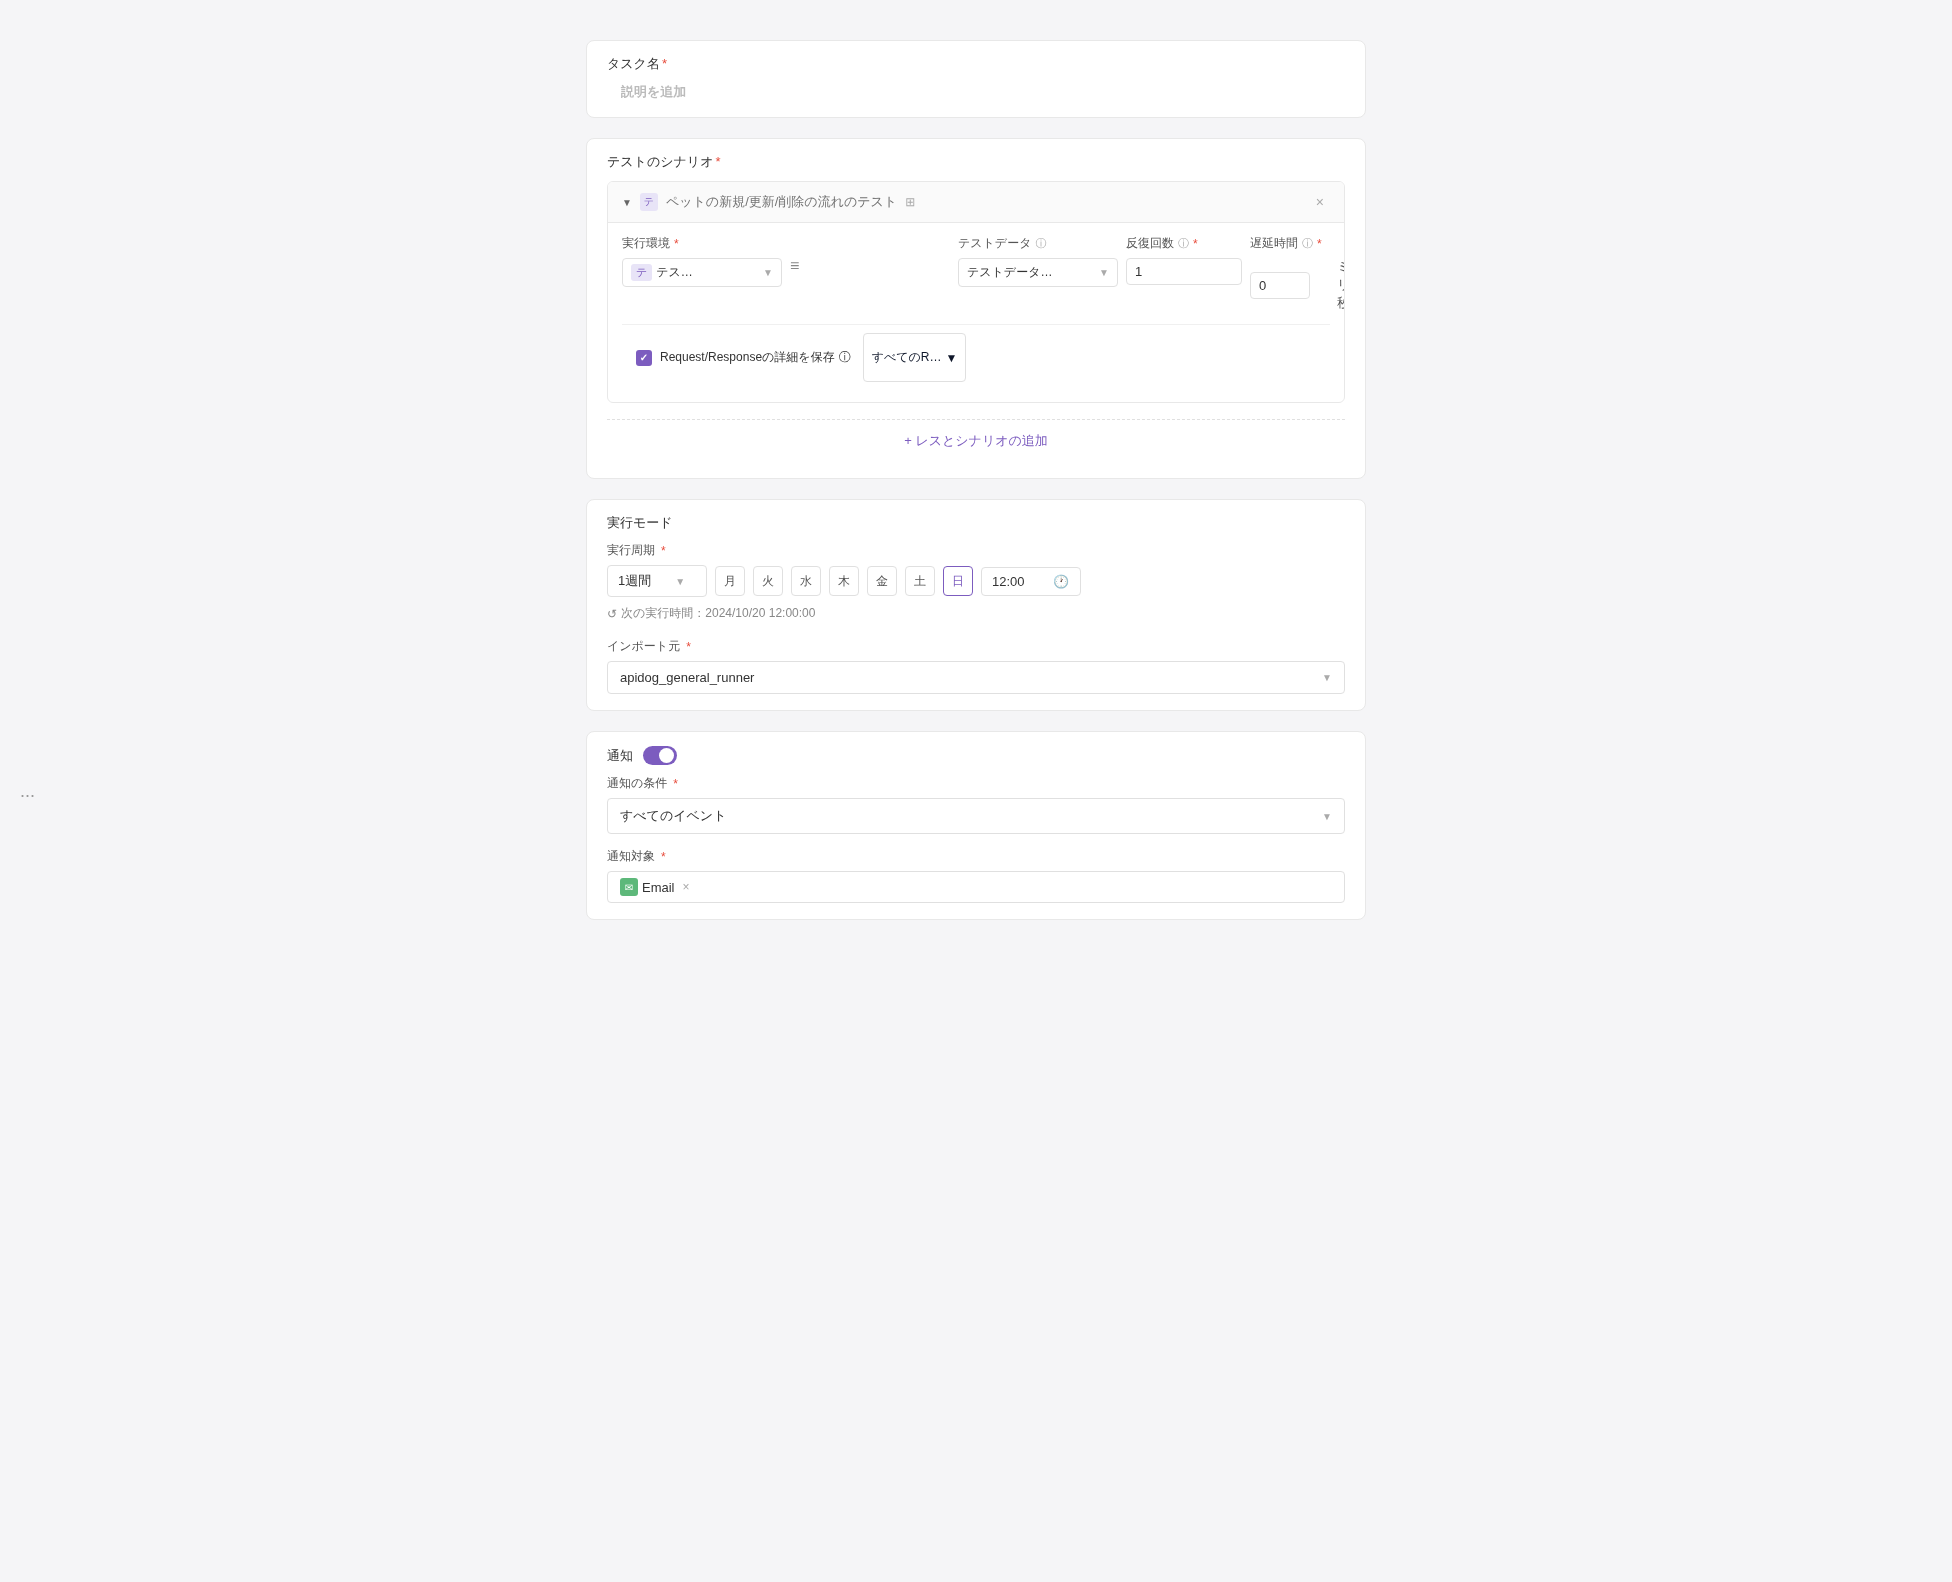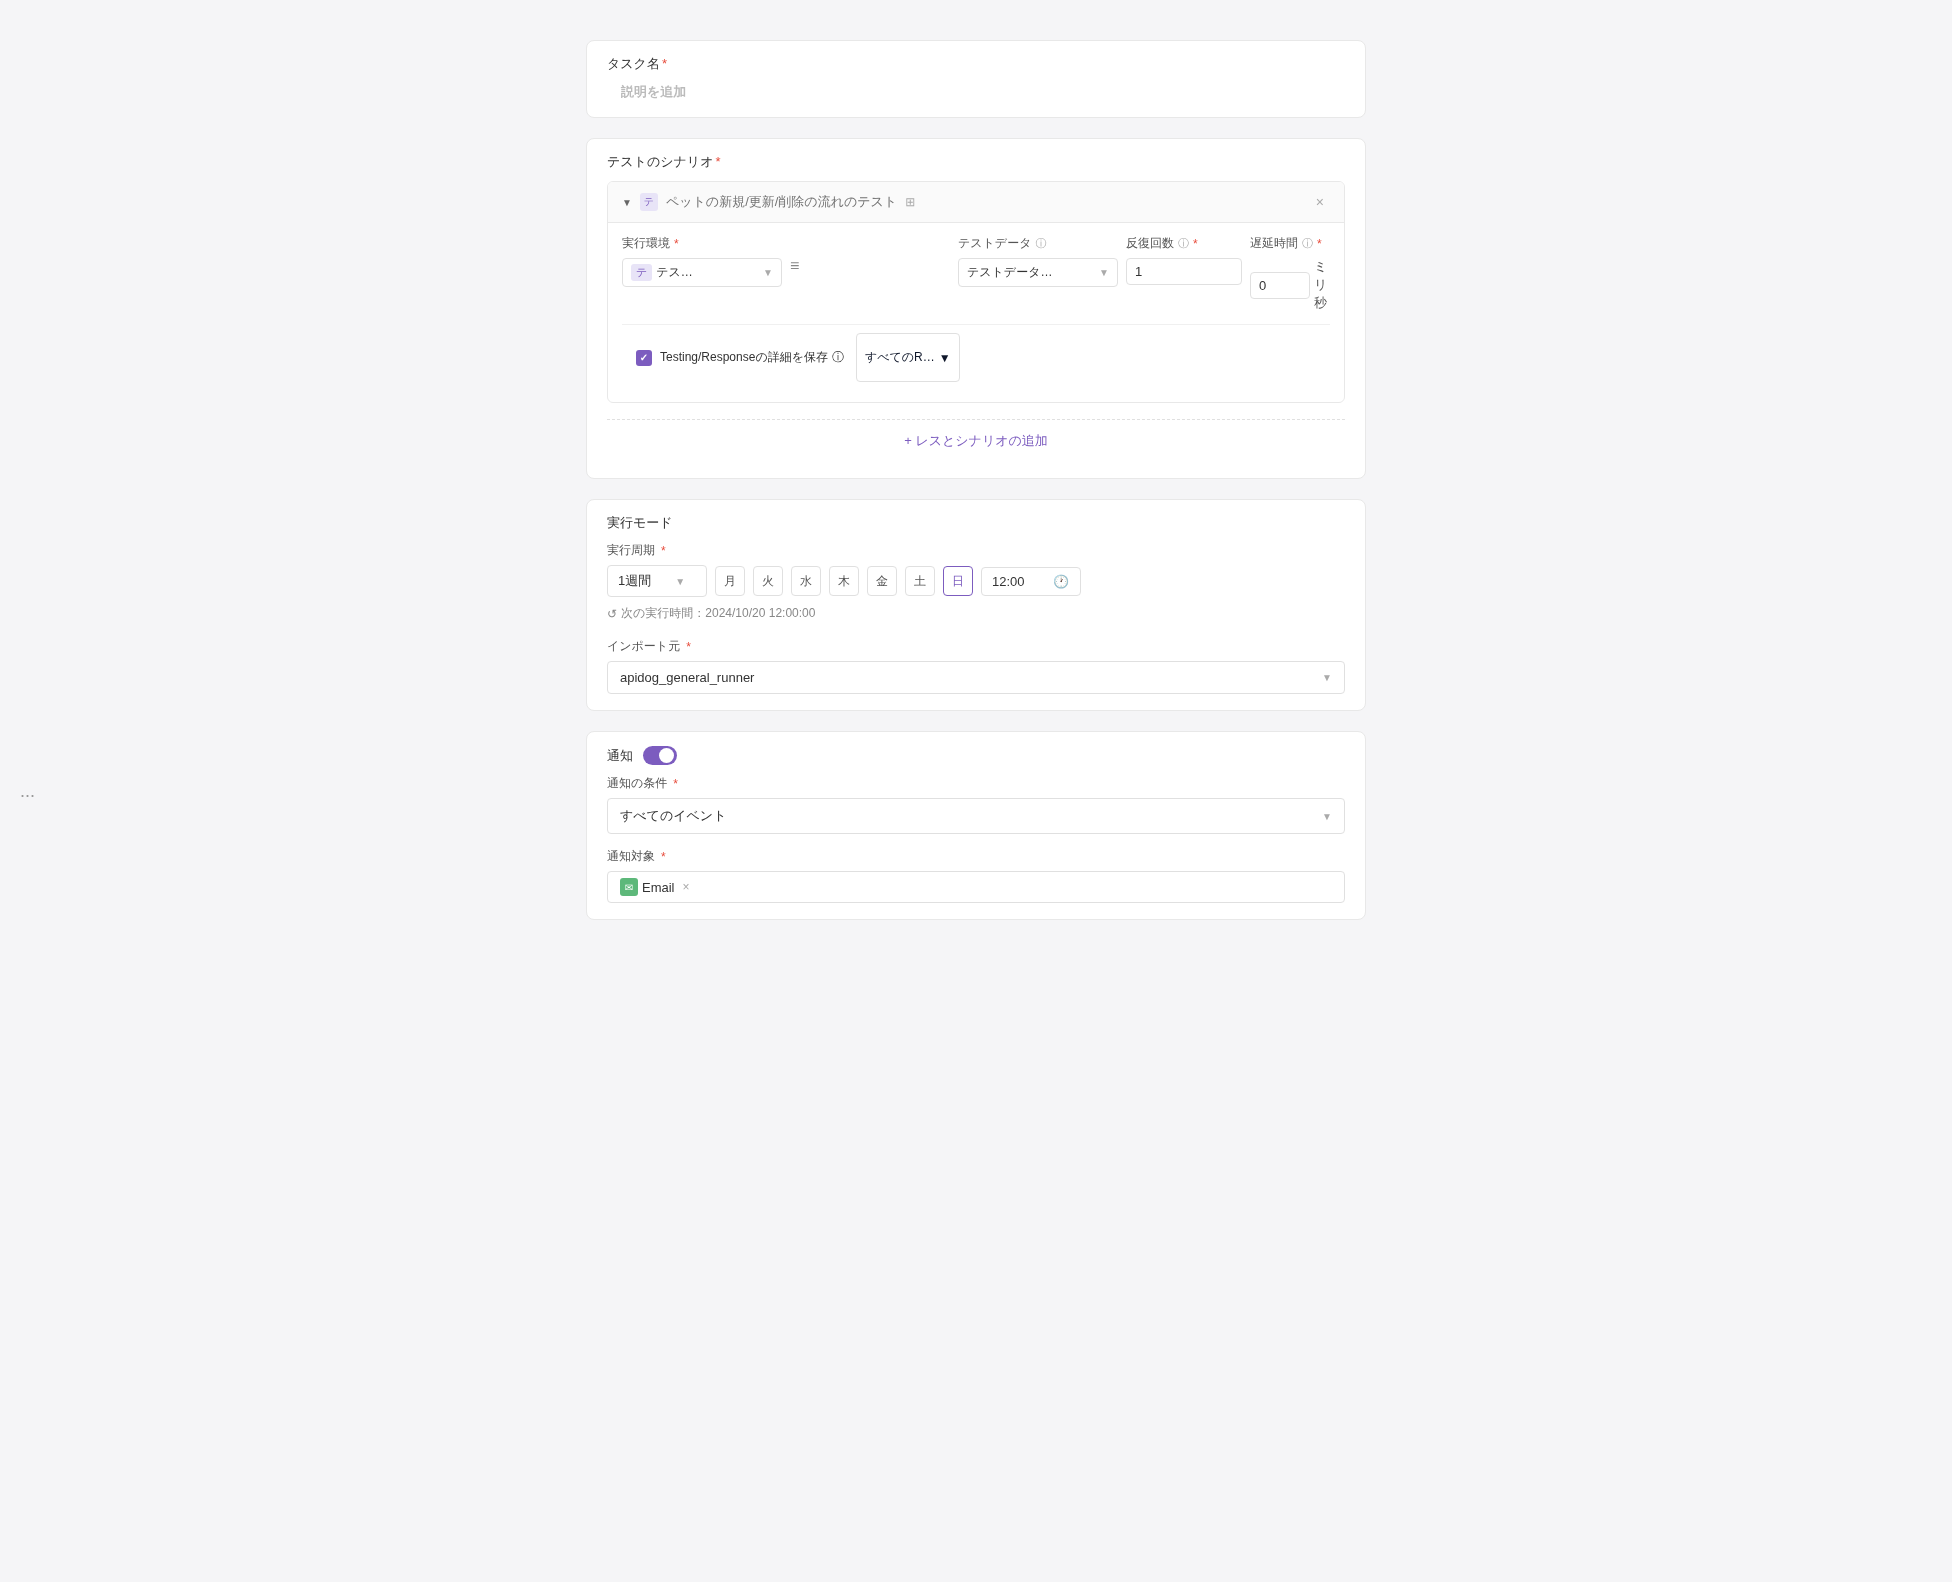--- a/index.html
+++ b/index.html
@@ -195,20 +195,21 @@
       width: 100%;
       outline: none;
     }
 
     .unit-label {
       font-size: 13px;
       color: #555;
       display: flex;
       align-items: center;
       padding-top: 28px;
+      margin-left: 23px;
     }
 
     .save-request-row {
       display: flex;
       align-items: center;
       gap: 8px;
       margin-top: 12px;
       padding: 8px 14px;
       border-top: 1px solid #f0f0f0;
     }
@@ -557,21 +558,21 @@
             <div style="display: flex; align-items: center; gap: 4px;">
               <input class="number-input" type="number" value="0" style="width: 60px;">
               <span class="unit-label" style="padding-top: 0;">ミリ秒</span>
             </div>
           </div>
         </div>
 
         <div class="save-request-row">
           <div class="checkbox-checked"></div>
           <div class="save-request-label">
-            <span>Testing/Responseの詳細を保存</span>
+            <span>Request/Responseの詳細を保存</span>
             <span class="info-icon">ⓘ</span>
           </div>
           <div class="save-request-select">
             <span>すべてのR…</span>
             <span>▼</span>
           </div>
         </div>
       </div>
     </div>
 

